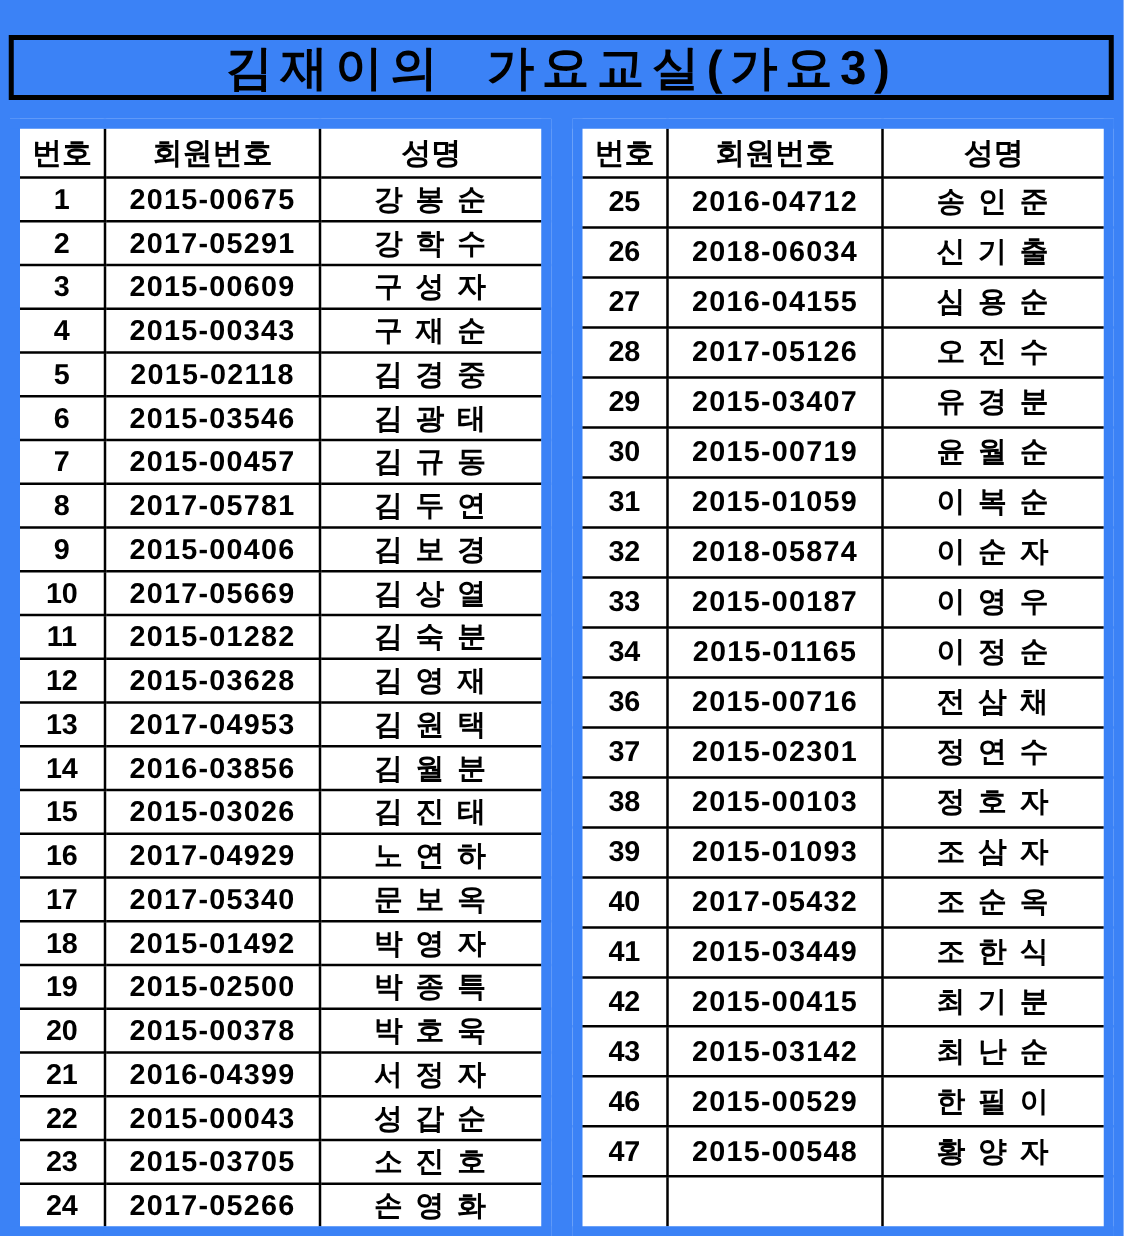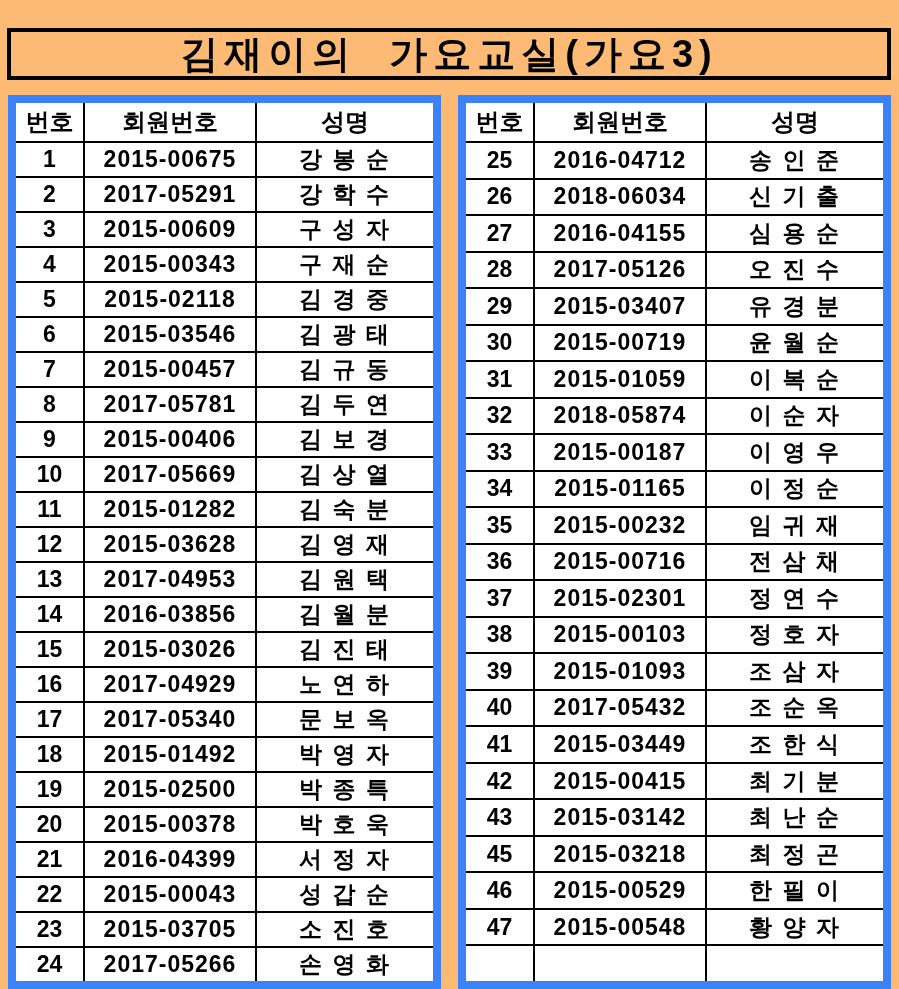--- a/index.html
+++ b/index.html
@@ -9,21 +9,21 @@
     width: 899px;
     height: 989px;
     font-family: "Liberation Sans", "DejaVu Sans", sans-serif;
     font-weight: bold;
     color: #000000;
   }
   .page {
     position: relative;
     width: 899px;
     height: 989px;
-    background: #fdba74;
+    background: #3b82f6;
     box-sizing: border-box;
   }
   .title-box {
     position: absolute;
     left: 7px;
     top: 28px;
     width: 884px;
     height: 52px;
     border: 4px solid #000000;
     box-sizing: border-box;
@@ -283,25 +283,20 @@
             <td class="cell-no">33</td>
             <td class="cell-id">2015-00187</td>
             <td class="cell-name">이 영 우</td>
           </tr>
           <tr>
             <td class="cell-no">34</td>
             <td class="cell-id">2015-01165</td>
             <td class="cell-name">이 정 순</td>
           </tr>
           <tr>
-            <td class="cell-no">35</td>
-            <td class="cell-id">2015-00232</td>
-            <td class="cell-name">임 귀 재</td>
-          </tr>
-          <tr>
             <td class="cell-no">36</td>
             <td class="cell-id">2015-00716</td>
             <td class="cell-name">전 삼 채</td>
           </tr>
           <tr>
             <td class="cell-no">37</td>
             <td class="cell-id">2015-02301</td>
             <td class="cell-name">정 연 수</td>
           </tr>
           <tr>
@@ -328,25 +323,20 @@
             <td class="cell-no">42</td>
             <td class="cell-id">2015-00415</td>
             <td class="cell-name">최 기 분</td>
           </tr>
           <tr>
             <td class="cell-no">43</td>
             <td class="cell-id">2015-03142</td>
             <td class="cell-name">최 난 순</td>
           </tr>
           <tr>
-            <td class="cell-no">45</td>
-            <td class="cell-id">2015-03218</td>
-            <td class="cell-name">최 정 곤</td>
-          </tr>
-          <tr>
             <td class="cell-no">46</td>
             <td class="cell-id">2015-00529</td>
             <td class="cell-name">한 필 이</td>
           </tr>
           <tr>
             <td class="cell-no">47</td>
             <td class="cell-id">2015-00548</td>
             <td class="cell-name">황 양 자</td>
           </tr>
           <tr>

